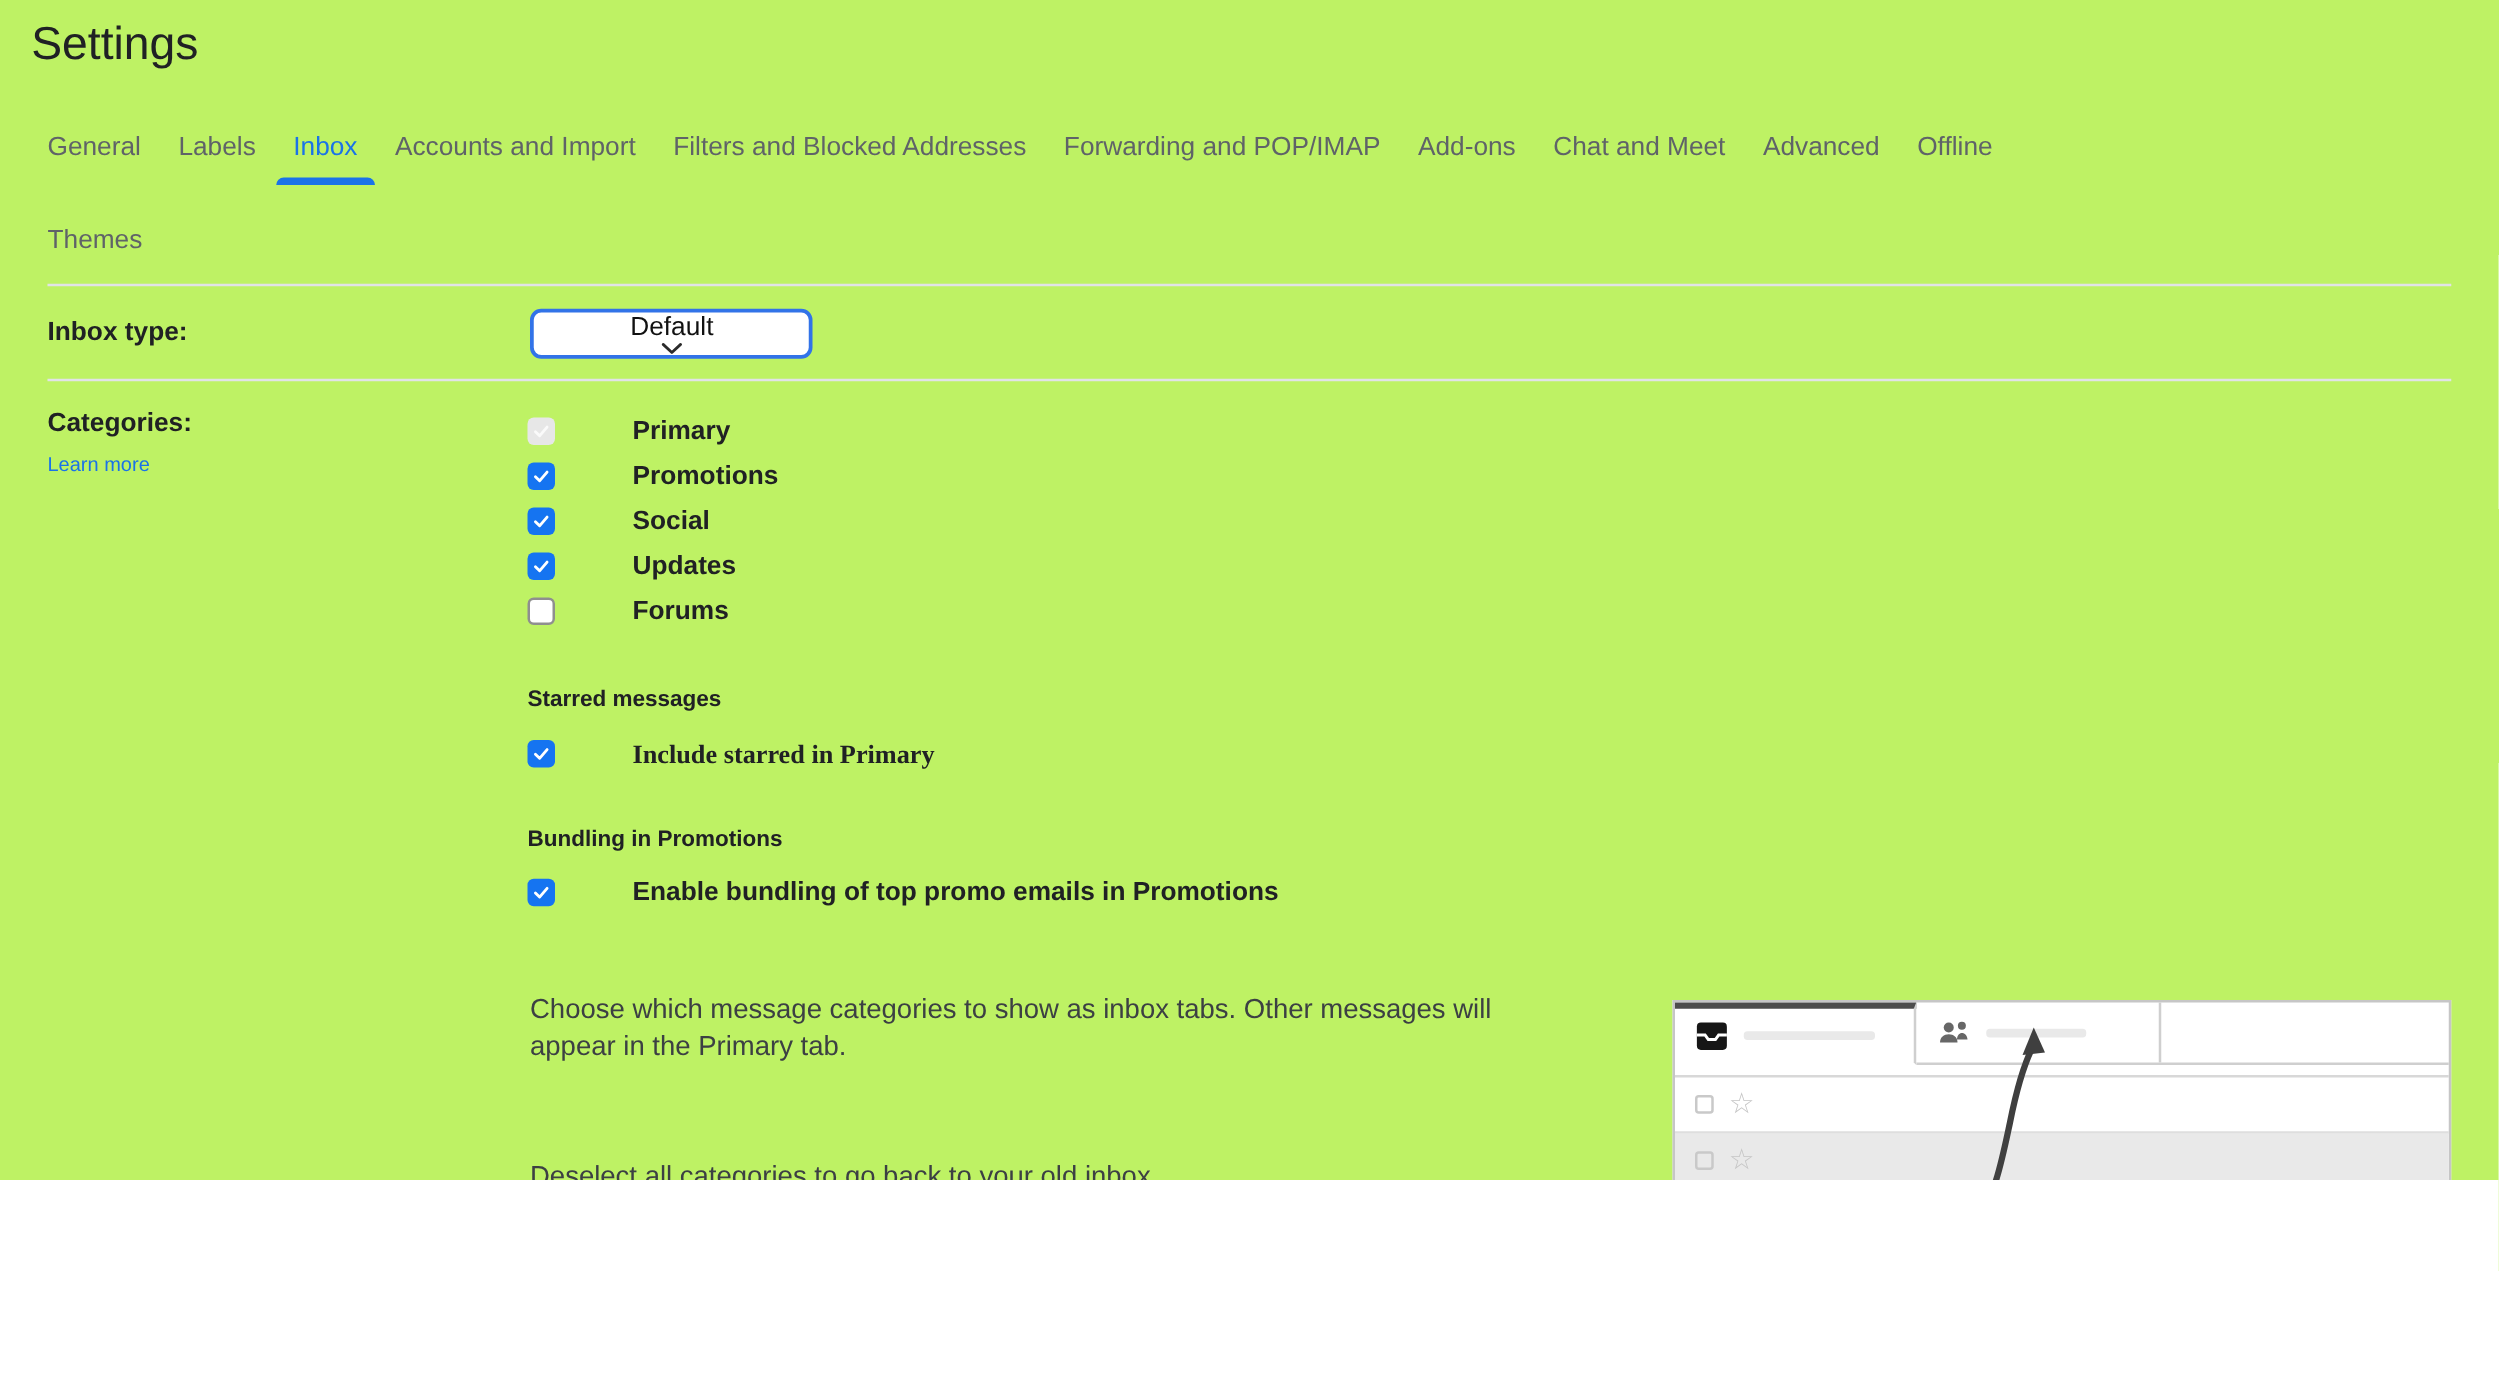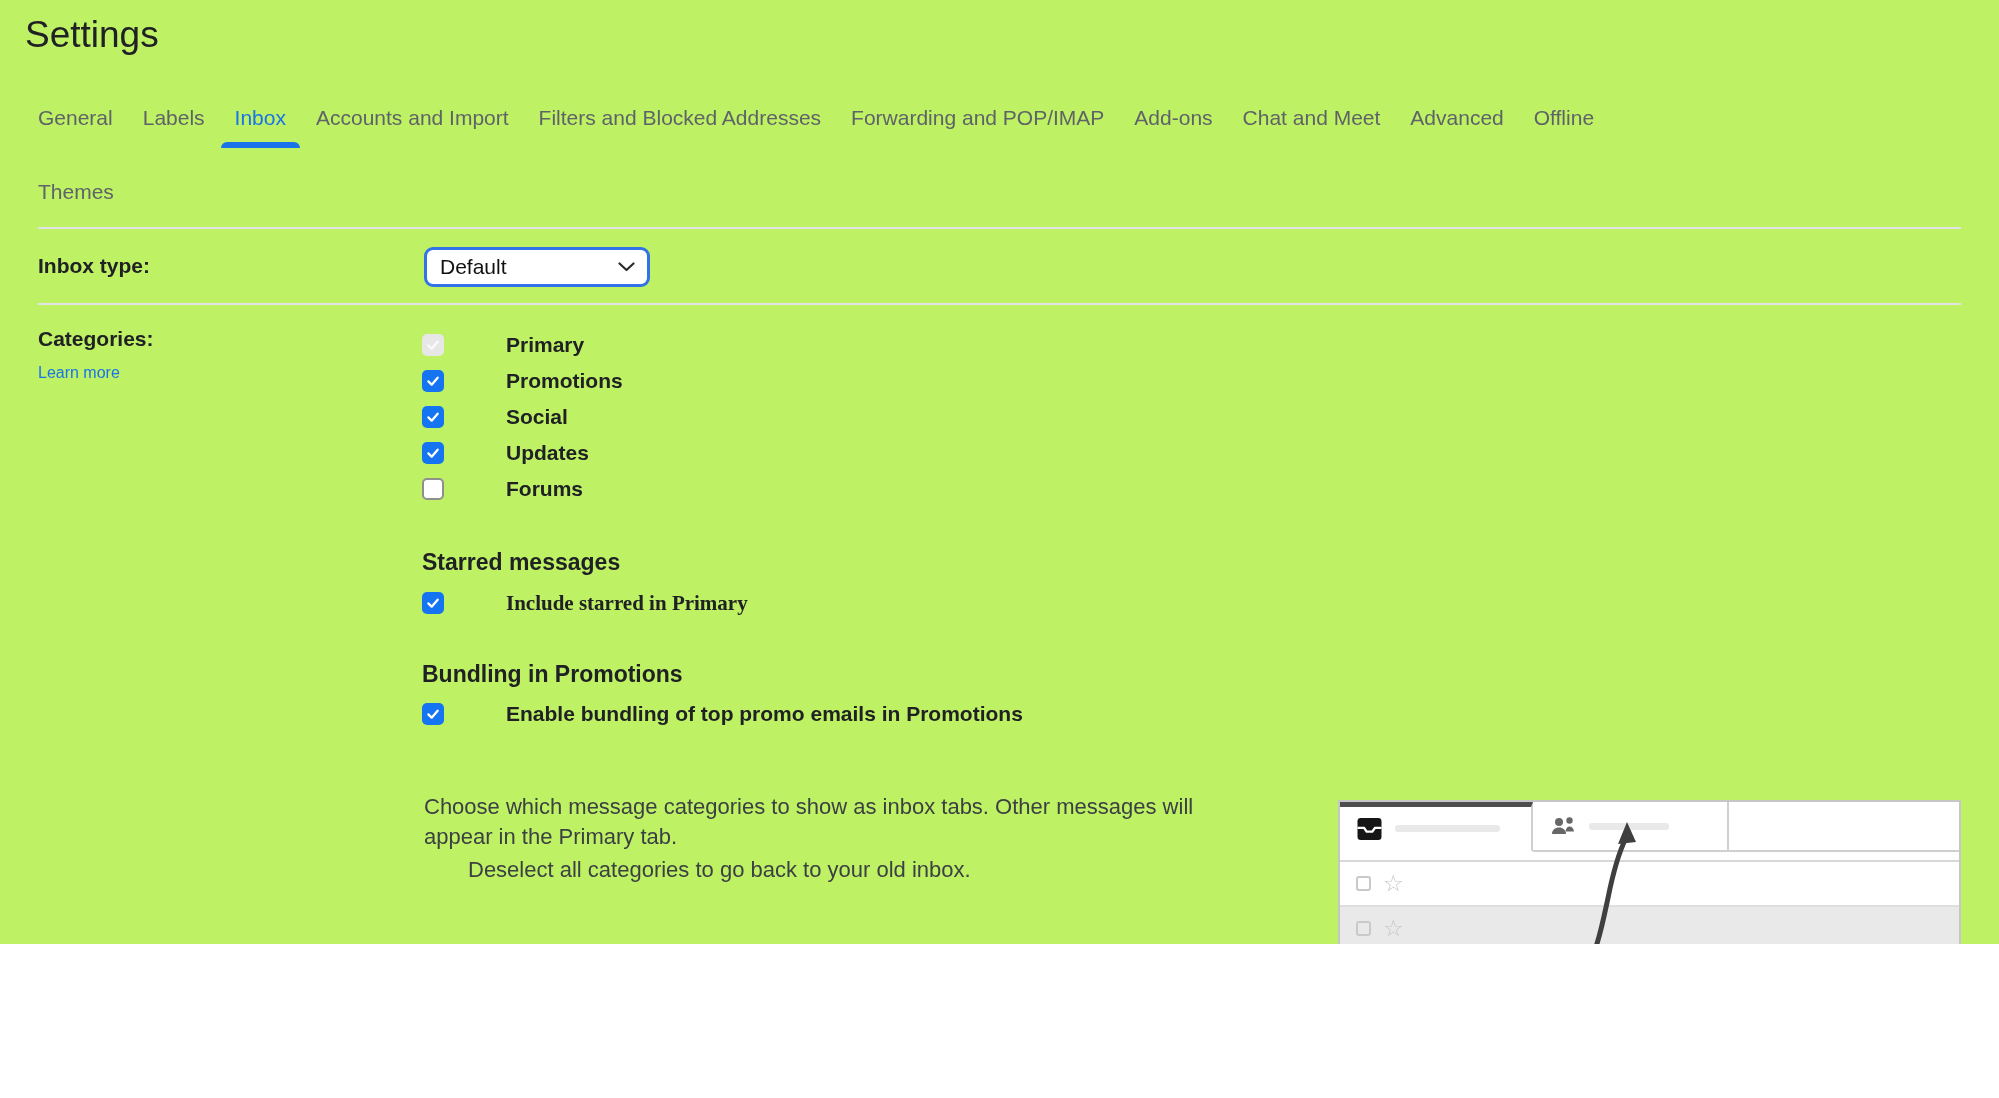--- a/index.html
+++ b/index.html
@@ -21,44 +21,44 @@
   .divider-2{top:303px;}
   .divider-bottom{top:1090px;background:#e7e9ec;height:3px;}
 
   .field-label{position:absolute;left:38px;font-size:21px;font-weight:700;color:#202124;}
   .inbox-type-label{top:254px;}
   .categories-label{top:327px;}
   .link{position:absolute;left:38px;top:364px;font-size:16px;color:#1a73e8;cursor:pointer;text-decoration:none;}
 
   .select{position:absolute;left:424px;top:247px;width:226px;height:40px;background:#fff;
         border:3px solid #3273e8;border-radius:9px;box-sizing:border-box;display:flex;
-        align-items:center;justify-content:space-between;padding:0 12px 0 13px;cursor:pointer;}
+        align-items:center;justify-content:center;padding:0 12px 0 13px;cursor:pointer;flex-direction:column;}
   .select .sel-text{font-size:21px;color:#111;}
   .select svg{flex:0 0 auto;}
 
   .opt-col{position:absolute;left:422px;display:flex;flex-direction:column;}
   .cat-col{top:327px;}
   .opt-row{display:flex;align-items:center;gap:15px;height:36px;}
   .cb{width:22px;height:22px;border-radius:5px;box-sizing:border-box;display:flex;
       align-items:center;justify-content:center;flex:0 0 auto;}
   .cb.checked{background:#1574f1;color:#fff;}
   .cb.checked-disabled{background:#e7e7e7;color:#fafafa;}
   .cb.unchecked{background:#fff;border:2px solid #8f8f8f;}
   .opt-label{font-size:21px;font-weight:700;color:#202124;margin-left:47px;}
 
-  .sec-heading{position:absolute;left:422px;font-size:23px;font-weight:700;color:#202124;}
+  .sec-heading{position:absolute;left:422px;font-size:18px;font-weight:700;color:#202124;}
   .starred-heading{top:549px;}
   .bundling-heading{top:661px;}
   .single-row{position:absolute;left:422px;}
   .starred-row{top:585px;font-family:Liberation Serif, serif;}
   .bundling-row{top:696px;text-align:right;}
 
   .para{position:absolute;left:424px;width:820px;font-size:22px;line-height:30px;color:#3c4043;}
   .para-1{top:792px;}
-  .para-2{top:855px;margin-left:44px;}
+  .para-2{top:926px;}
 
   .illus{position:absolute;left:1338px;top:800px;width:623px;height:258px;box-sizing:border-box;
          border:2px solid #c6c6c6;background:#fff;}
   .illus-tabbar{display:flex;height:48px;border-bottom:2px solid #cfcfcf;position:relative;}
   .illus-tab{box-sizing:border-box;display:flex;align-items:center;gap:12px;padding-left:16px;}
   .illus-tab1{width:193px;border-top:5px solid #4d4d4d;border-right:2px solid #cfcfcf;
          background:#fff;margin-bottom:-2px;border-bottom:2px solid #fff;z-index:2;}
   .illus-tab2{width:196px;border-right:2px solid #cfcfcf;}
   .ph-bar{height:7px;border-radius:3px;background:#e9e9e9;}
   .ph-bar.b1{width:105px;}

